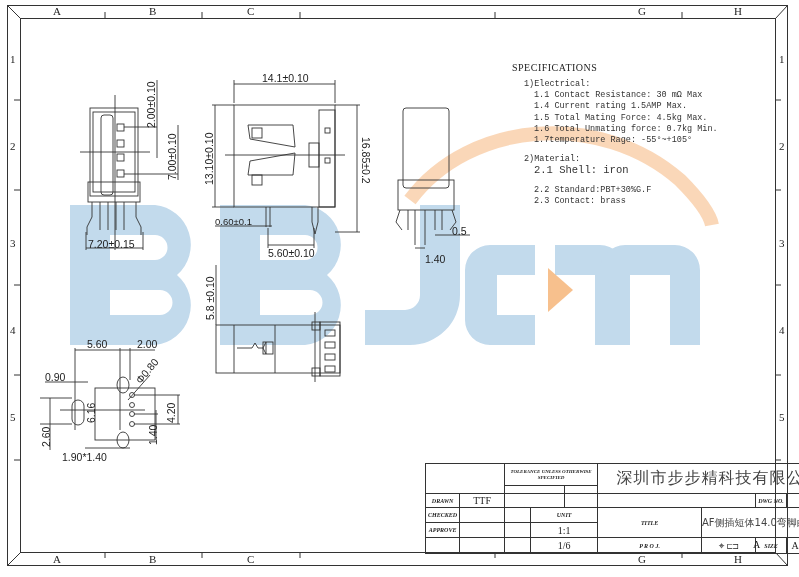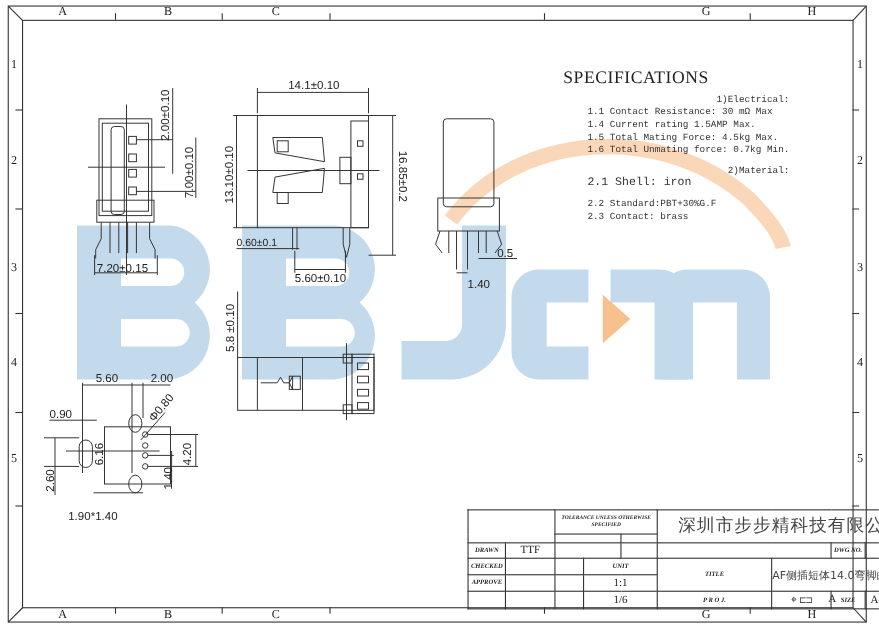--- a/index.html
+++ b/index.html
@@ -3,22 +3,22 @@
 <meta charset="utf-8">
 <style>
   html,body{margin:0;padding:0;background:#fff;}
   body{width:799px;height:577px;position:relative;overflow:hidden;font-family:"Liberation Serif",serif;color:#222;}
   .abs{position:absolute;}
   .lbl{position:absolute;font-size:11px;font-family:"Liberation Serif",serif;color:#222;}
   .dim{position:absolute;font-size:10.5px;font-family:"Liberation Sans",sans-serif;color:#222;white-space:nowrap;}
   .dimv{position:absolute;font-size:10.5px;font-family:"Liberation Sans",sans-serif;color:#222;white-space:nowrap;transform-origin:left top;transform:rotate(-90deg);}
   .dimv90{position:absolute;font-size:10.5px;font-family:"Liberation Sans",sans-serif;color:#222;white-space:nowrap;transform-origin:left top;transform:rotate(90deg);}
   .spec{position:absolute;left:512px;top:62px;font-family:"Liberation Mono",monospace;color:#333;}
-  .spec .title{font-family:"Liberation Serif",serif;font-size:16px;letter-spacing:0.5px;margin-bottom:6px;color:#222;}
-  .spec .sec{font-size:8.5px;margin-left:12px;line-height:11.2px;text-align:right;}
+  .spec .title{font-family:"Liberation Serif",serif;font-size:10px;letter-spacing:0.5px;margin-bottom:6px;color:#222;}
+  .spec .sec{font-size:8.5px;margin-left:12px;line-height:11.2px;}
   .spec .item{font-size:8.5px;margin-left:22px;line-height:11.2px;white-space:nowrap;}
   .spec .item.big{font-size:10.5px;}
   .spec .gap{height:8px;}
   .tb{position:absolute;left:425px;top:463px;width:415px;height:90px;}
   .tb table{border-collapse:collapse;width:100%;height:100%;table-layout:fixed;}
   .tb td{border:1px solid #333;padding:0;font-size:6px;font-family:"Liberation Serif",serif;font-weight:bold;font-style:italic;text-align:center;vertical-align:middle;overflow:hidden;white-space:nowrap;}
   .tb .cn{font-size:16px;font-weight:normal;font-style:normal;font-family:"DejaVu Sans",sans-serif;color:#444;letter-spacing:1px;}
   .tb .tt{font-size:10px;font-weight:normal;font-style:normal;font-family:"DejaVu Sans",sans-serif;color:#444;}
   .tb .val{font-size:10px;font-weight:normal;font-style:normal;font-family:"Liberation Serif",serif;}
 </style>
@@ -226,29 +226,30 @@
 <span class="dimv" style="left:204px;top:320px;">5.8 ±0.10</span>
 
 <span class="dim" style="left:87px;top:338px;">5.60</span>
 <span class="dim" style="left:137px;top:338px;">2.00</span>
 <span class="dim" style="left:45px;top:371px;">0.90</span>
 <span class="dim" style="left:133px;top:378px;transform:rotate(-50deg);transform-origin:left top;">Φ0.80</span>
 <span class="dimv" style="left:85px;top:423px;">6.16</span>
 <span class="dimv" style="left:165px;top:423px;">4.20</span>
 <span class="dimv" style="left:40px;top:447px;">2.60</span>
 <span class="dimv" style="left:147px;top:445px;">1.40</span>
-<span class="dim" style="left:62px;top:464px;">1.90*1.40</span>
+<span class="dim" style="left:62px;top:451px;">1.90*1.40</span>
 
 <div class="spec">
   <div class="title">SPECIFICATIONS</div>
   <div class="sec">1)Electrical:</div>
   <div class="item">1.1 Contact Resistance: 30 mΩ Max</div>
   <div class="item">1.4 Current rating 1.5AMP Max.</div>
   <div class="item">1.5 Total Mating Force: 4.5kg Max.</div>
   <div class="item">1.6 Total Unmating force: 0.7kg Min.</div>
+  <div class="item">1.7temperature Rage: -55°~+105°</div>
   <div class="gap"></div>
   <div class="sec">2)Material:</div>
   <div class="item big">2.1 Shell: iron</div>
   <div class="gap"></div>
   <div class="item">2.2 Standard:PBT+30%G.F</div>
   <div class="item">2.3 Contact: brass</div>
 </div>
 
 <div class="tb">
   <table>

